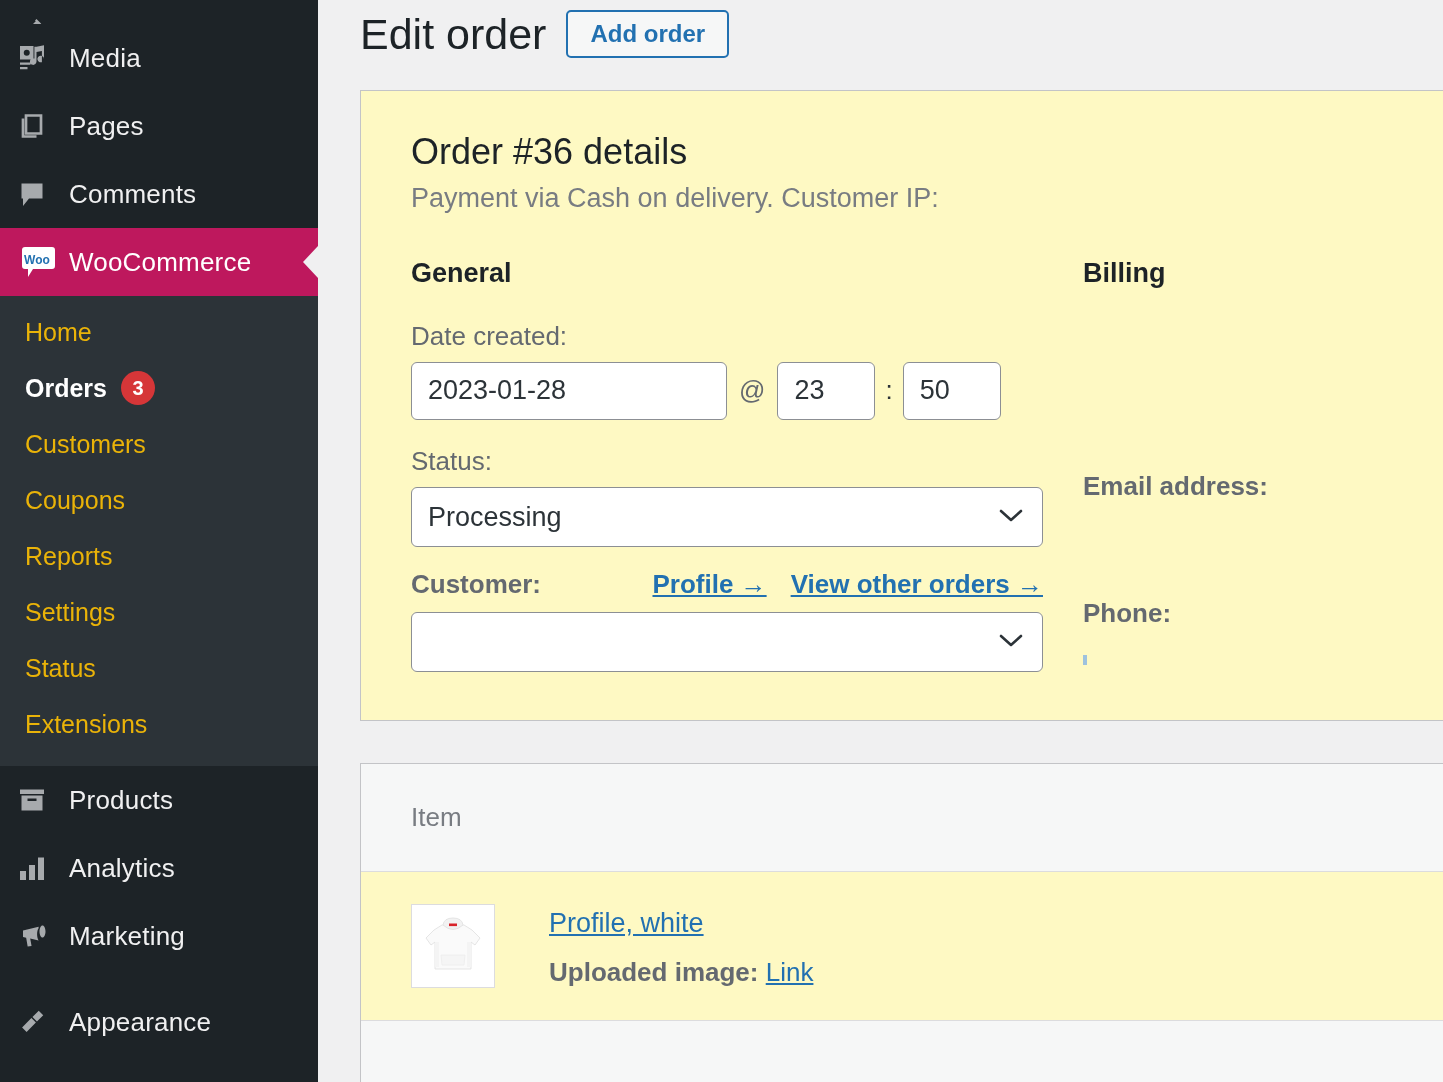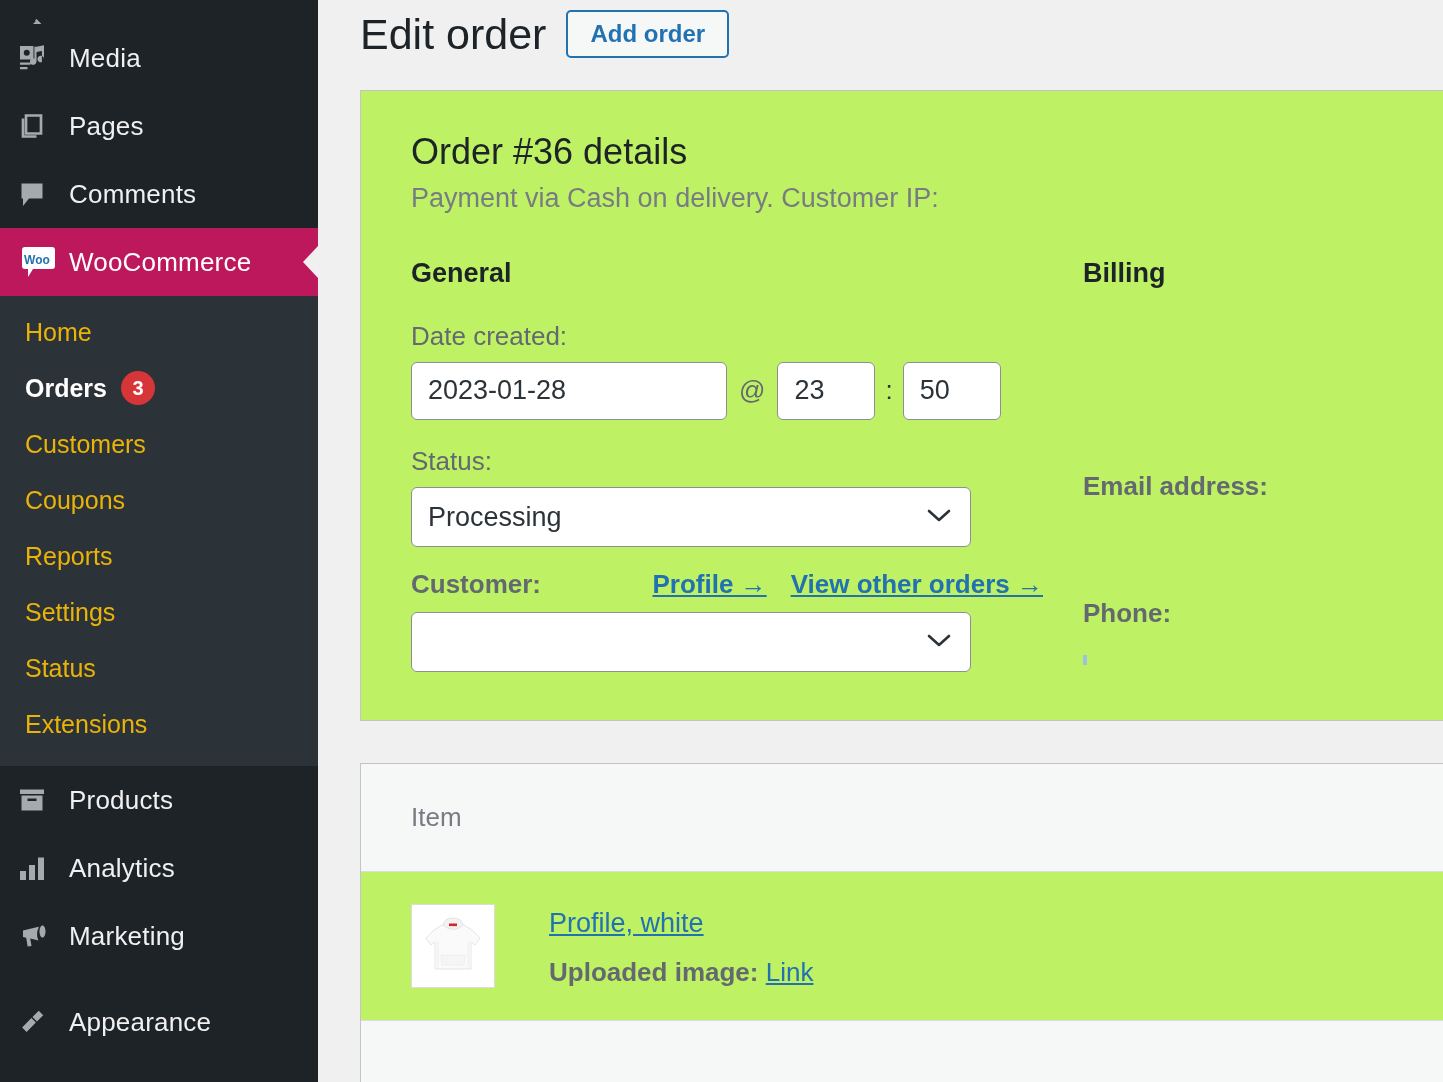--- a/index.html
+++ b/index.html
@@ -107,21 +107,21 @@
     background: #f6f7f7;
     border: 2px solid #2271b1;
     border-radius: 5px;
     padding: 9px 22px;
     cursor: pointer;
     line-height: 1.1;
   }
 
   .postbox {
     margin-left: 42px;
-    background: #bef264;
+    background: #fef9c3;
     border: 1px solid #c3c4c7;
     border-right: none;
   }
   #order-panel { margin-top: 22px; padding: 38px 50px 40px 50px; }
 
   #order-heading {
     font-size: 36px; font-weight: normal; color: #1d2327;
     margin: 0 0 8px 0; line-height: 1.25;
   }
   #order-subheading {
@@ -148,21 +148,21 @@
     border-radius: 6px;
     background: #fff;
     padding: 10px 16px;
     height: 58px;
   }
   #date-input { width: 316px; }
   .at-sign { font-size: 26px; color: #646970; margin: 0 12px; }
   .time-input { width: 98px; }
   .colon { font-size: 26px; color: #2c3338; margin: 0 10px; }
 
-  .select-wrap { position: relative; width: 560px; margin-bottom: 8px; }
+  .select-wrap { position: relative; width: 632px; margin-bottom: 8px; }
   .sel {
     font-family: inherit;
     font-size: 27px; color: #2c3338;
     width: 100%; height: 60px;
     border: 1px solid #8c8f94; border-radius: 6px;
     background: #fff;
     padding: 0 50px 0 16px;
     appearance: none; -webkit-appearance: none;
     cursor: pointer;
   }

